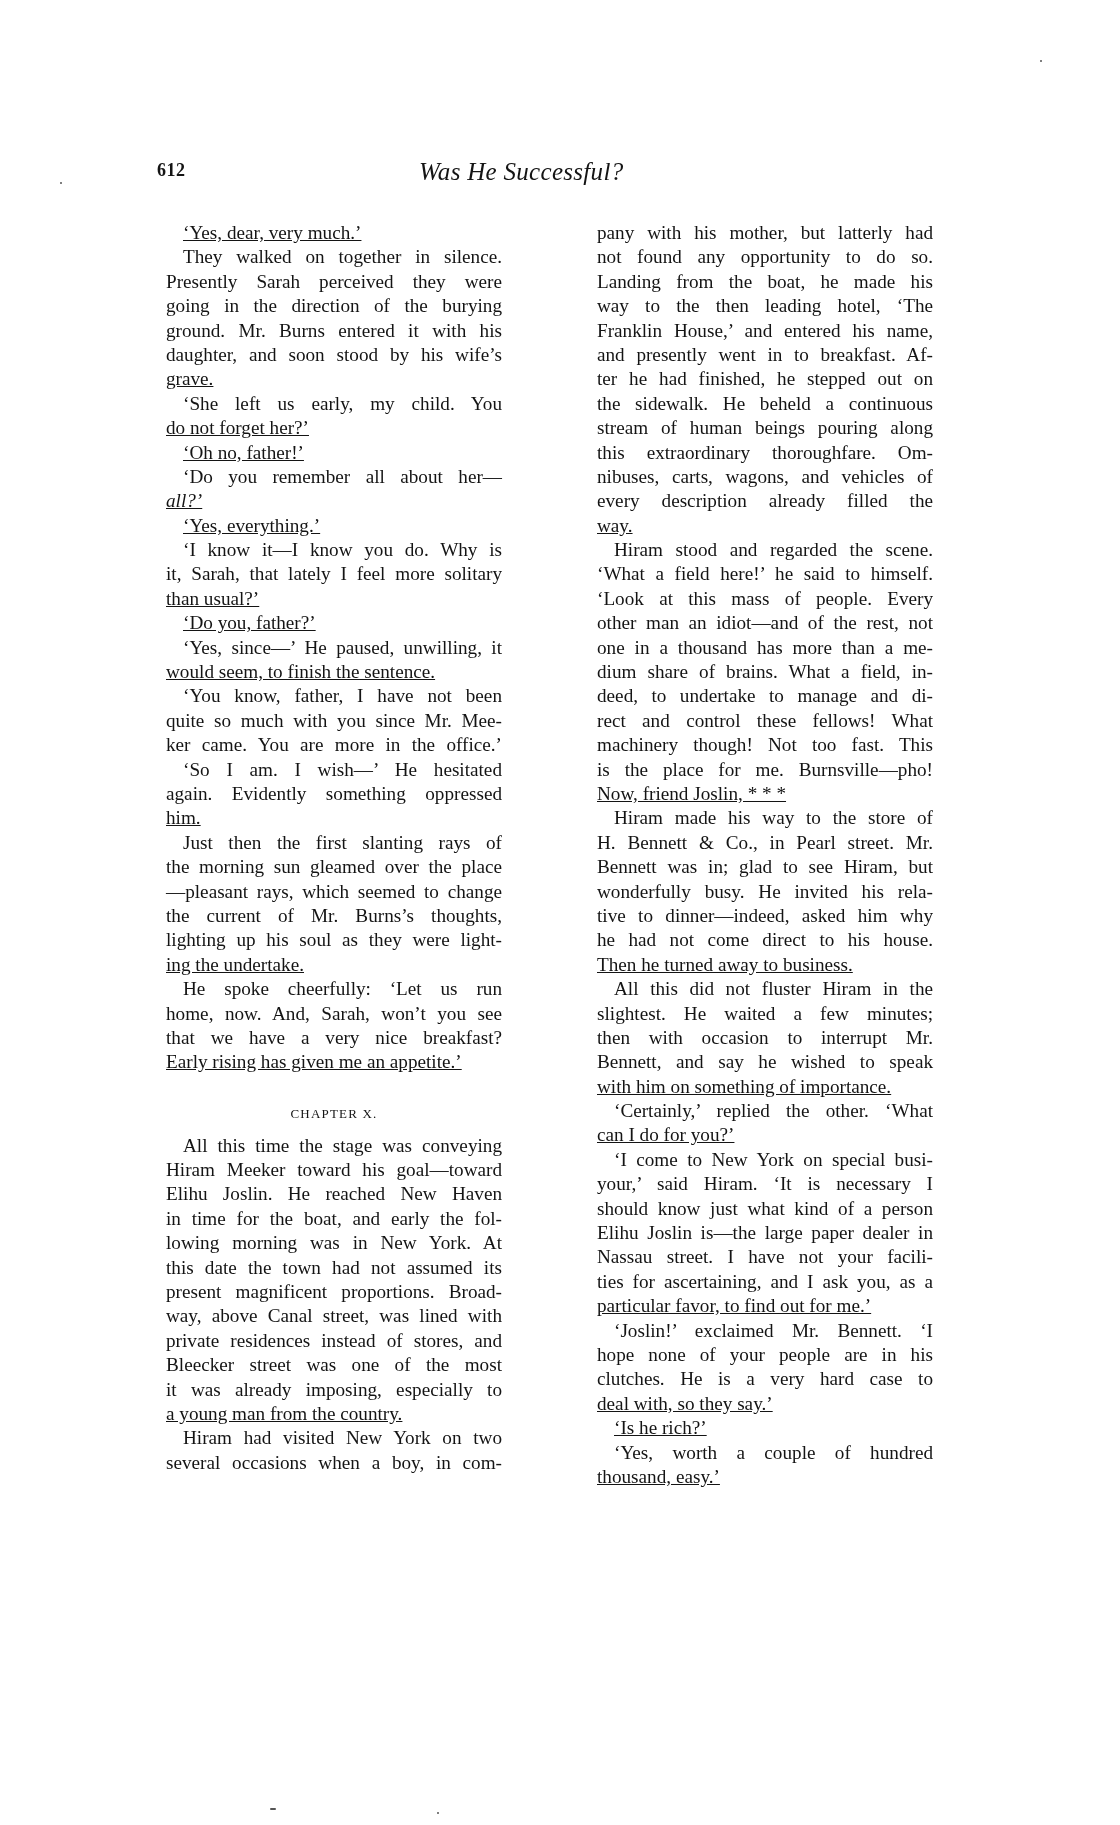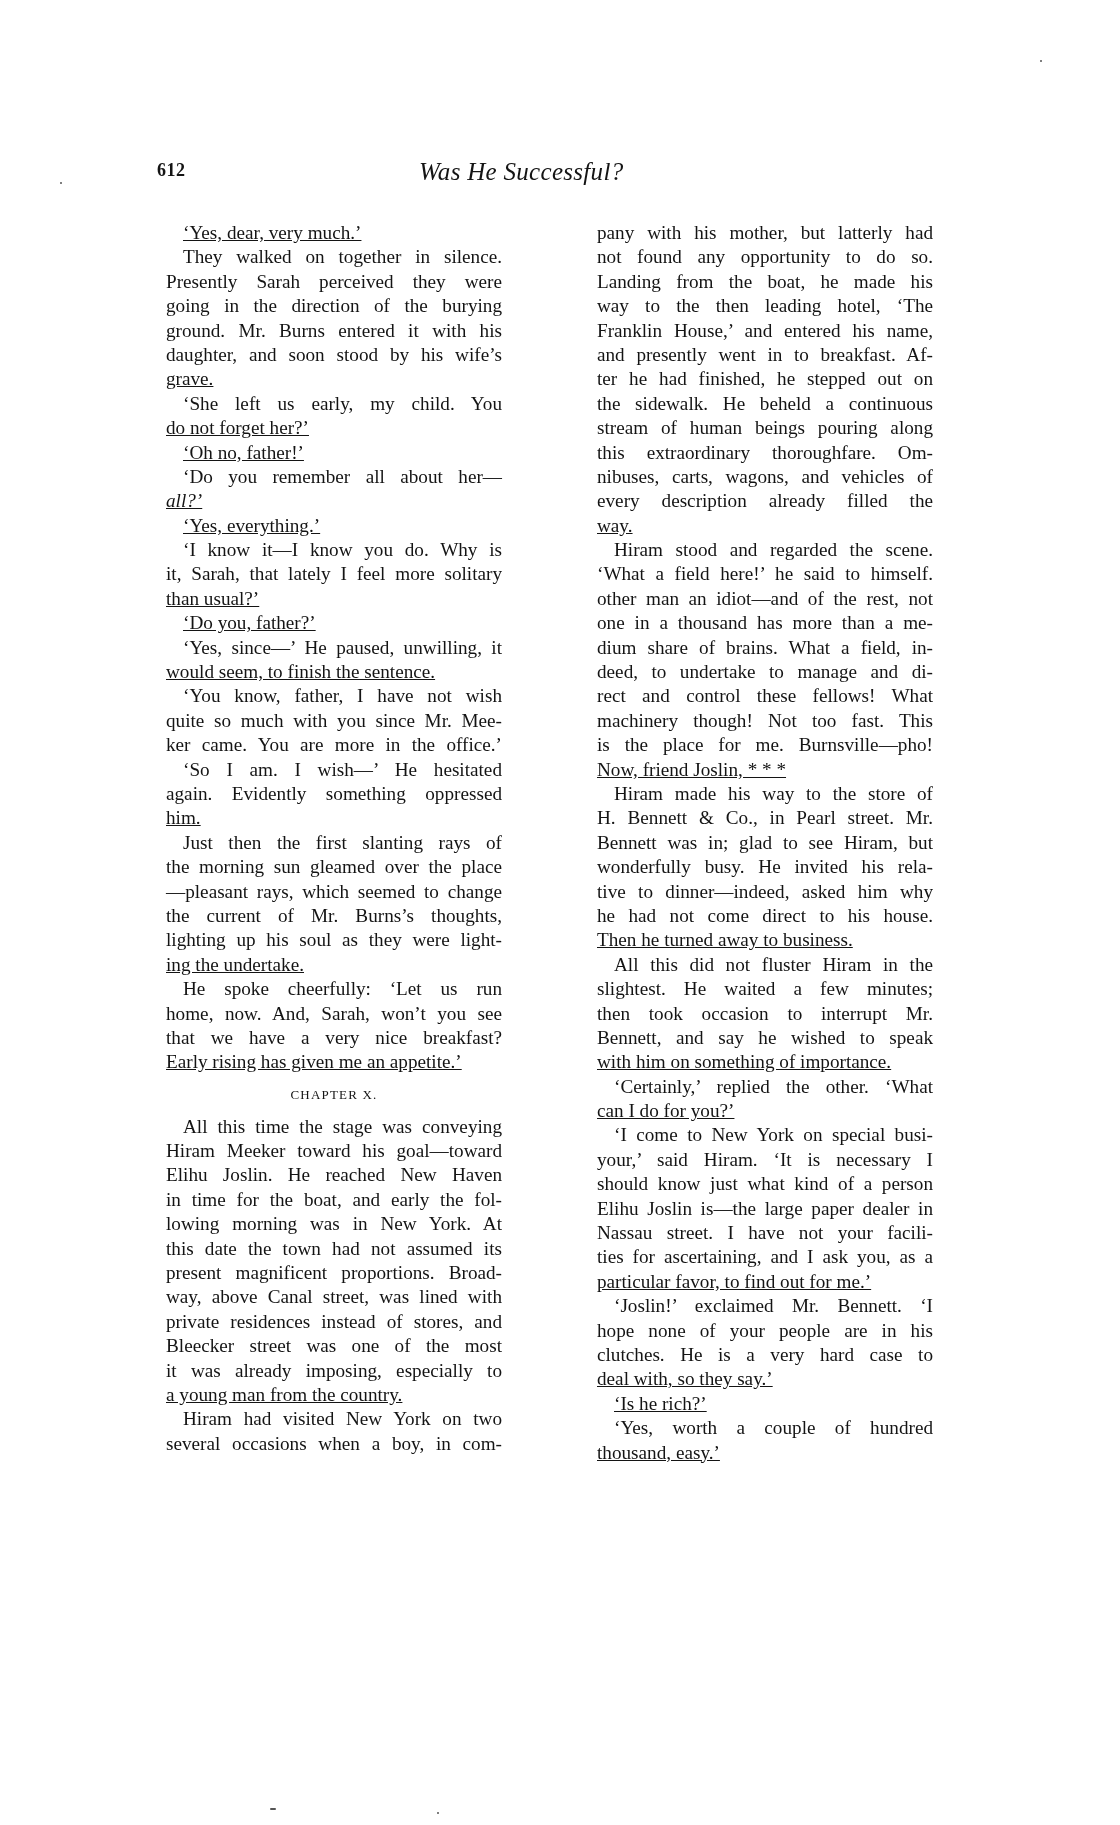--- a/index.html
+++ b/index.html
@@ -58,21 +58,21 @@
     .line.last {
       text-align-last: left;
       text-decoration: underline;
     }
     .line.indent {
       padding-left: 17px;
     }
     .chapter-heading {
       font-size: 13px;
       letter-spacing: 1.2px;
-      margin-top: 8px;
+      margin-top: 27px;
       margin-bottom: 8px;
       text-align-last: center;
       display: block;
       height: 24px;
       line-height: 24px;
     }
     .it { font-style: italic; }
     .speck {
       position: absolute;
       background: #555;
@@ -101,21 +101,21 @@
       <span class="line indent last">‘Oh no, father!’</span>
       <span class="line indent">‘Do you remember all about her—</span>
       <span class="line last it">all?’</span>
       <span class="line indent last">‘Yes, everything.’</span>
       <span class="line indent">‘I know it—I know you do.  Why is</span>
       <span class="line ">it, Sarah, that lately I feel more solitary</span>
       <span class="line last">than usual?’</span>
       <span class="line indent last">‘Do you, father?’</span>
       <span class="line indent">‘Yes, since—’ He paused, unwilling, it</span>
       <span class="line last">would seem, to finish the sentence.</span>
-      <span class="line indent">‘You know, father, I have not wish</span>
+      <span class="line indent">‘You know, father, I have not been</span>
       <span class="line ">quite so much with you since Mr. Mee-</span>
       <span class="line ">ker came.  You are more in the office.’</span>
       <span class="line indent">‘So I am.  I wish—’ He hesitated</span>
       <span class="line ">again.  Evidently something oppressed</span>
       <span class="line last">him.</span>
       <span class="line indent">Just then the first slanting rays of</span>
       <span class="line ">the morning sun gleamed over the place</span>
       <span class="line ">—pleasant rays, which seemed to change</span>
       <span class="line ">the current of Mr. Burns’s thoughts,</span>
       <span class="line ">lighting up his soul as they were light-</span>
@@ -154,38 +154,39 @@
       <span class="line ">and presently went in to breakfast.  Af-</span>
       <span class="line ">ter he had finished, he stepped out on</span>
       <span class="line ">the sidewalk.  He beheld a continuous</span>
       <span class="line ">stream of human beings pouring along</span>
       <span class="line ">this extraordinary thoroughfare.  Om-</span>
       <span class="line ">nibuses, carts, wagons, and vehicles of</span>
       <span class="line ">every description already filled the</span>
       <span class="line last">way.</span>
       <span class="line indent">Hiram stood and regarded the scene.</span>
       <span class="line ">‘What a field here!’ he said to himself.</span>
+      <span class="line ">‘Look at this mass of people.  Every</span>
       <span class="line ">other man an idiot—and of the rest, not</span>
       <span class="line ">one in a thousand has more than a me-</span>
       <span class="line ">dium share of brains.  What a field, in-</span>
       <span class="line ">deed, to undertake to manage and di-</span>
       <span class="line ">rect and control these fellows!  What</span>
       <span class="line ">machinery though!  Not too fast.  This</span>
       <span class="line ">is the place for me.  Burnsville—pho!</span>
       <span class="line last">Now, friend Joslin,  *   *   *</span>
       <span class="line indent">Hiram made his way to the store of</span>
       <span class="line ">H. Bennett &amp; Co., in Pearl street.  Mr.</span>
       <span class="line ">Bennett was in; glad to see Hiram, but</span>
       <span class="line ">wonderfully busy.  He invited his rela-</span>
       <span class="line ">tive to dinner—indeed, asked him why</span>
       <span class="line ">he had not come direct to his house.</span>
       <span class="line last">Then he turned away to business.</span>
       <span class="line indent">All this did not fluster Hiram in the</span>
       <span class="line ">slightest.  He waited a few minutes;</span>
-      <span class="line ">then took occasion to interrupt Mr.</span>
+      <span class="line ">then with occasion to interrupt Mr.</span>
       <span class="line ">Bennett, and say he wished to speak</span>
       <span class="line last">with him on something of importance.</span>
       <span class="line indent">‘Certainly,’ replied the other.  ‘What</span>
       <span class="line last">can I do for you?’</span>
       <span class="line indent">‘I come to New York on special busi-</span>
       <span class="line ">your,’ said Hiram.  ‘It is necessary I</span>
       <span class="line ">should know just what kind of a person</span>
       <span class="line ">Elihu Joslin is—the large paper dealer in</span>
       <span class="line ">Nassau street.  I have not your facili-</span>
       <span class="line ">ties for ascertaining, and I ask you, as a</span>

